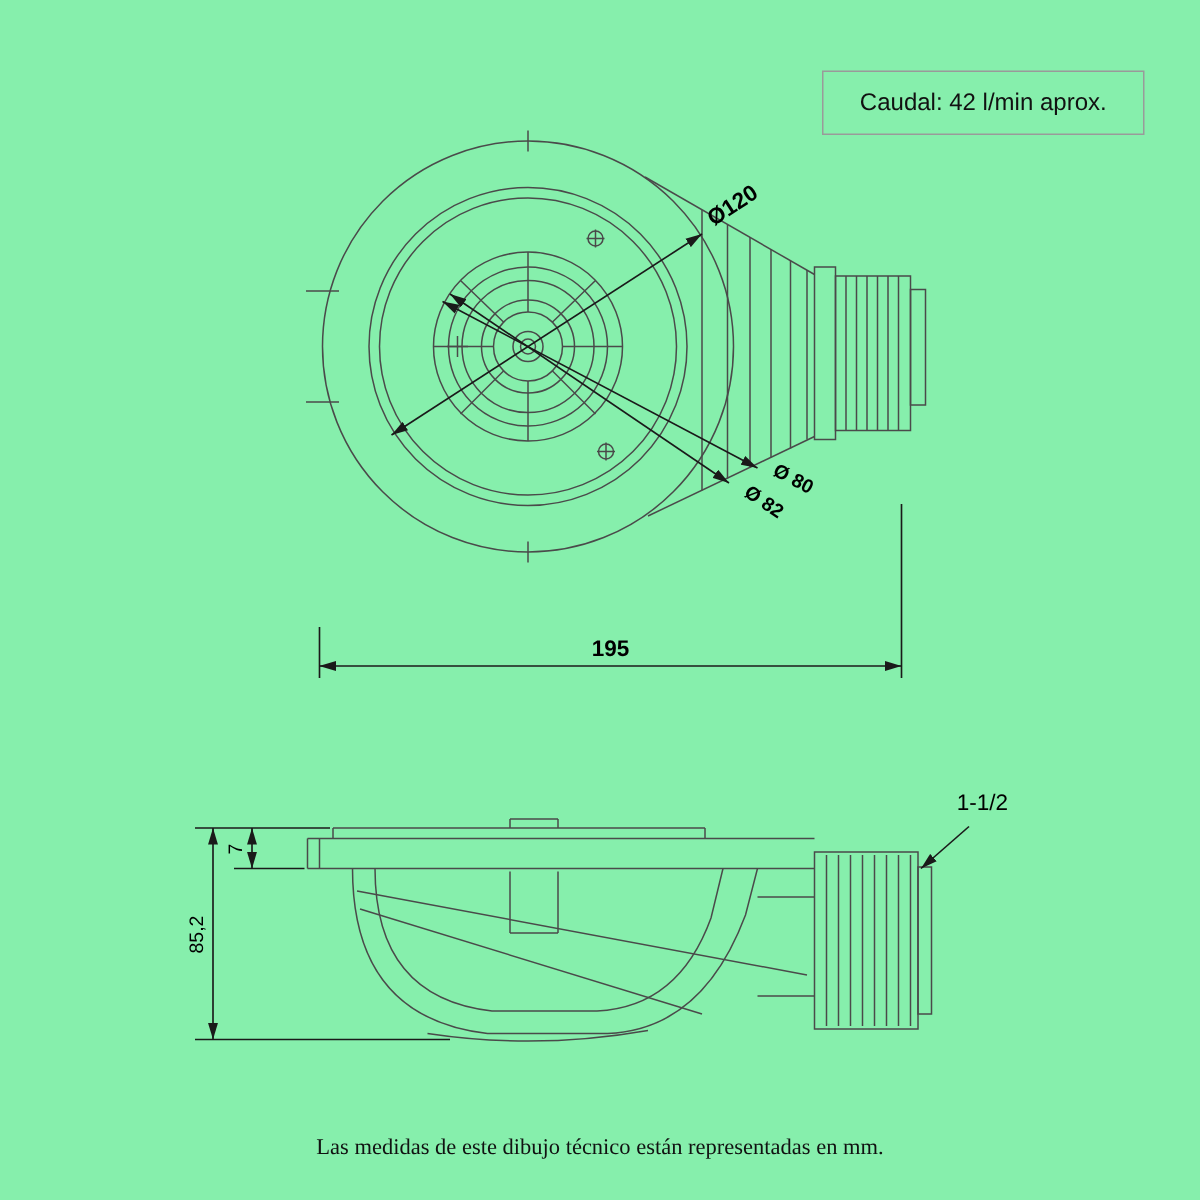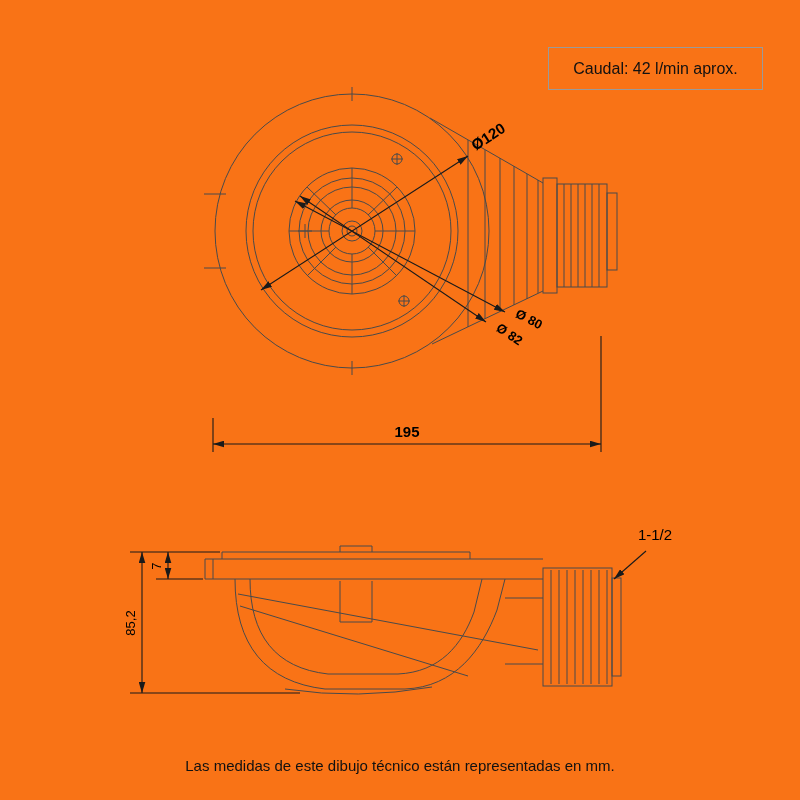--- a/index.html
+++ b/index.html
@@ -1,20 +1,20 @@
 <!DOCTYPE html>
 <html><head>
 <meta charset="utf-8">
 <style>
   html, body { margin: 0; padding: 0; background: #ffffff; }
   .page {
     position: relative;
     width: 800px;
     height: 800px;
-    background: #f97316;
+    background: #86efac;
     font-family: "Liberation Sans", sans-serif;
     overflow: hidden;
   }
   .caudal-box {
     position: absolute;
     left: 548px;
     top: 47px;
     width: 215px;
     height: 43px;
     border: 1px solid #9a9a9a;
@@ -26,20 +26,21 @@
     color: #111111;
   }
   .footer-note {
     position: absolute;
     left: 0;
     top: 757px;
     width: 100%;
     text-align: center;
     font-size: 15px;
     color: #111111;
+    font-family: Liberation Serif, serif;
   }
   svg.drawing { position: absolute; left: 0; top: 0; }
   svg text { font-family: "Liberation Sans", sans-serif; fill: #000000; }
 </style>
 </head>
 <body>
 
 <div class="page">
 
   <div class="caudal-box">

